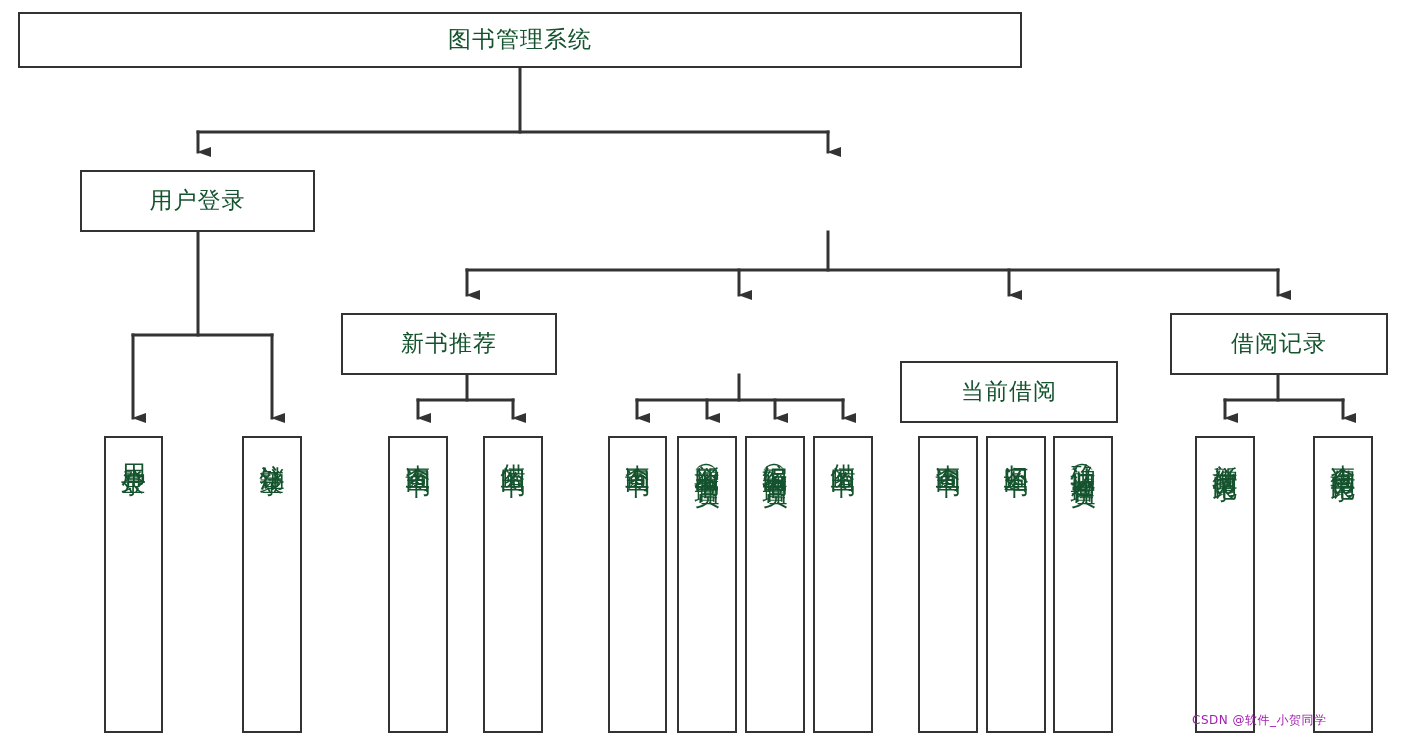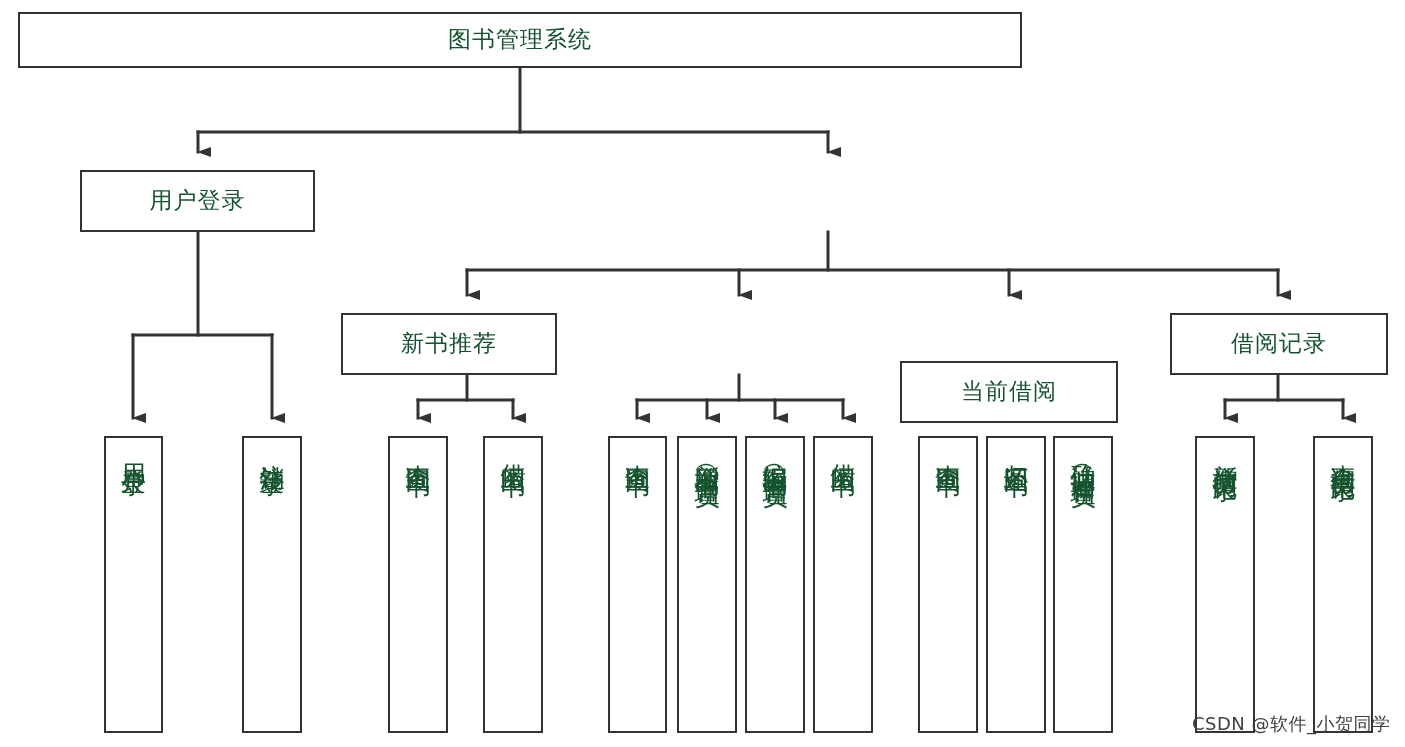--- a/index.html
+++ b/index.html
@@ -46,22 +46,22 @@
     text-orientation:upright;
     font-size:25px;
     line-height:1.0;
     letter-spacing:3px;
     white-space:nowrap;
     margin:0 auto;
   }
   .watermark{
     position:absolute;
     left:1192px;top:712px;
-    font-size:18px;
-    color:#404040;
+    font-size:12px;
+    color:#a21caf;
     letter-spacing:0.5px;
     white-space:nowrap;
     font-family:"DejaVu Sans","Liberation Sans",sans-serif;
   }
 </style>
 </head>
 <body>
 
 <div id="canvas">
 

